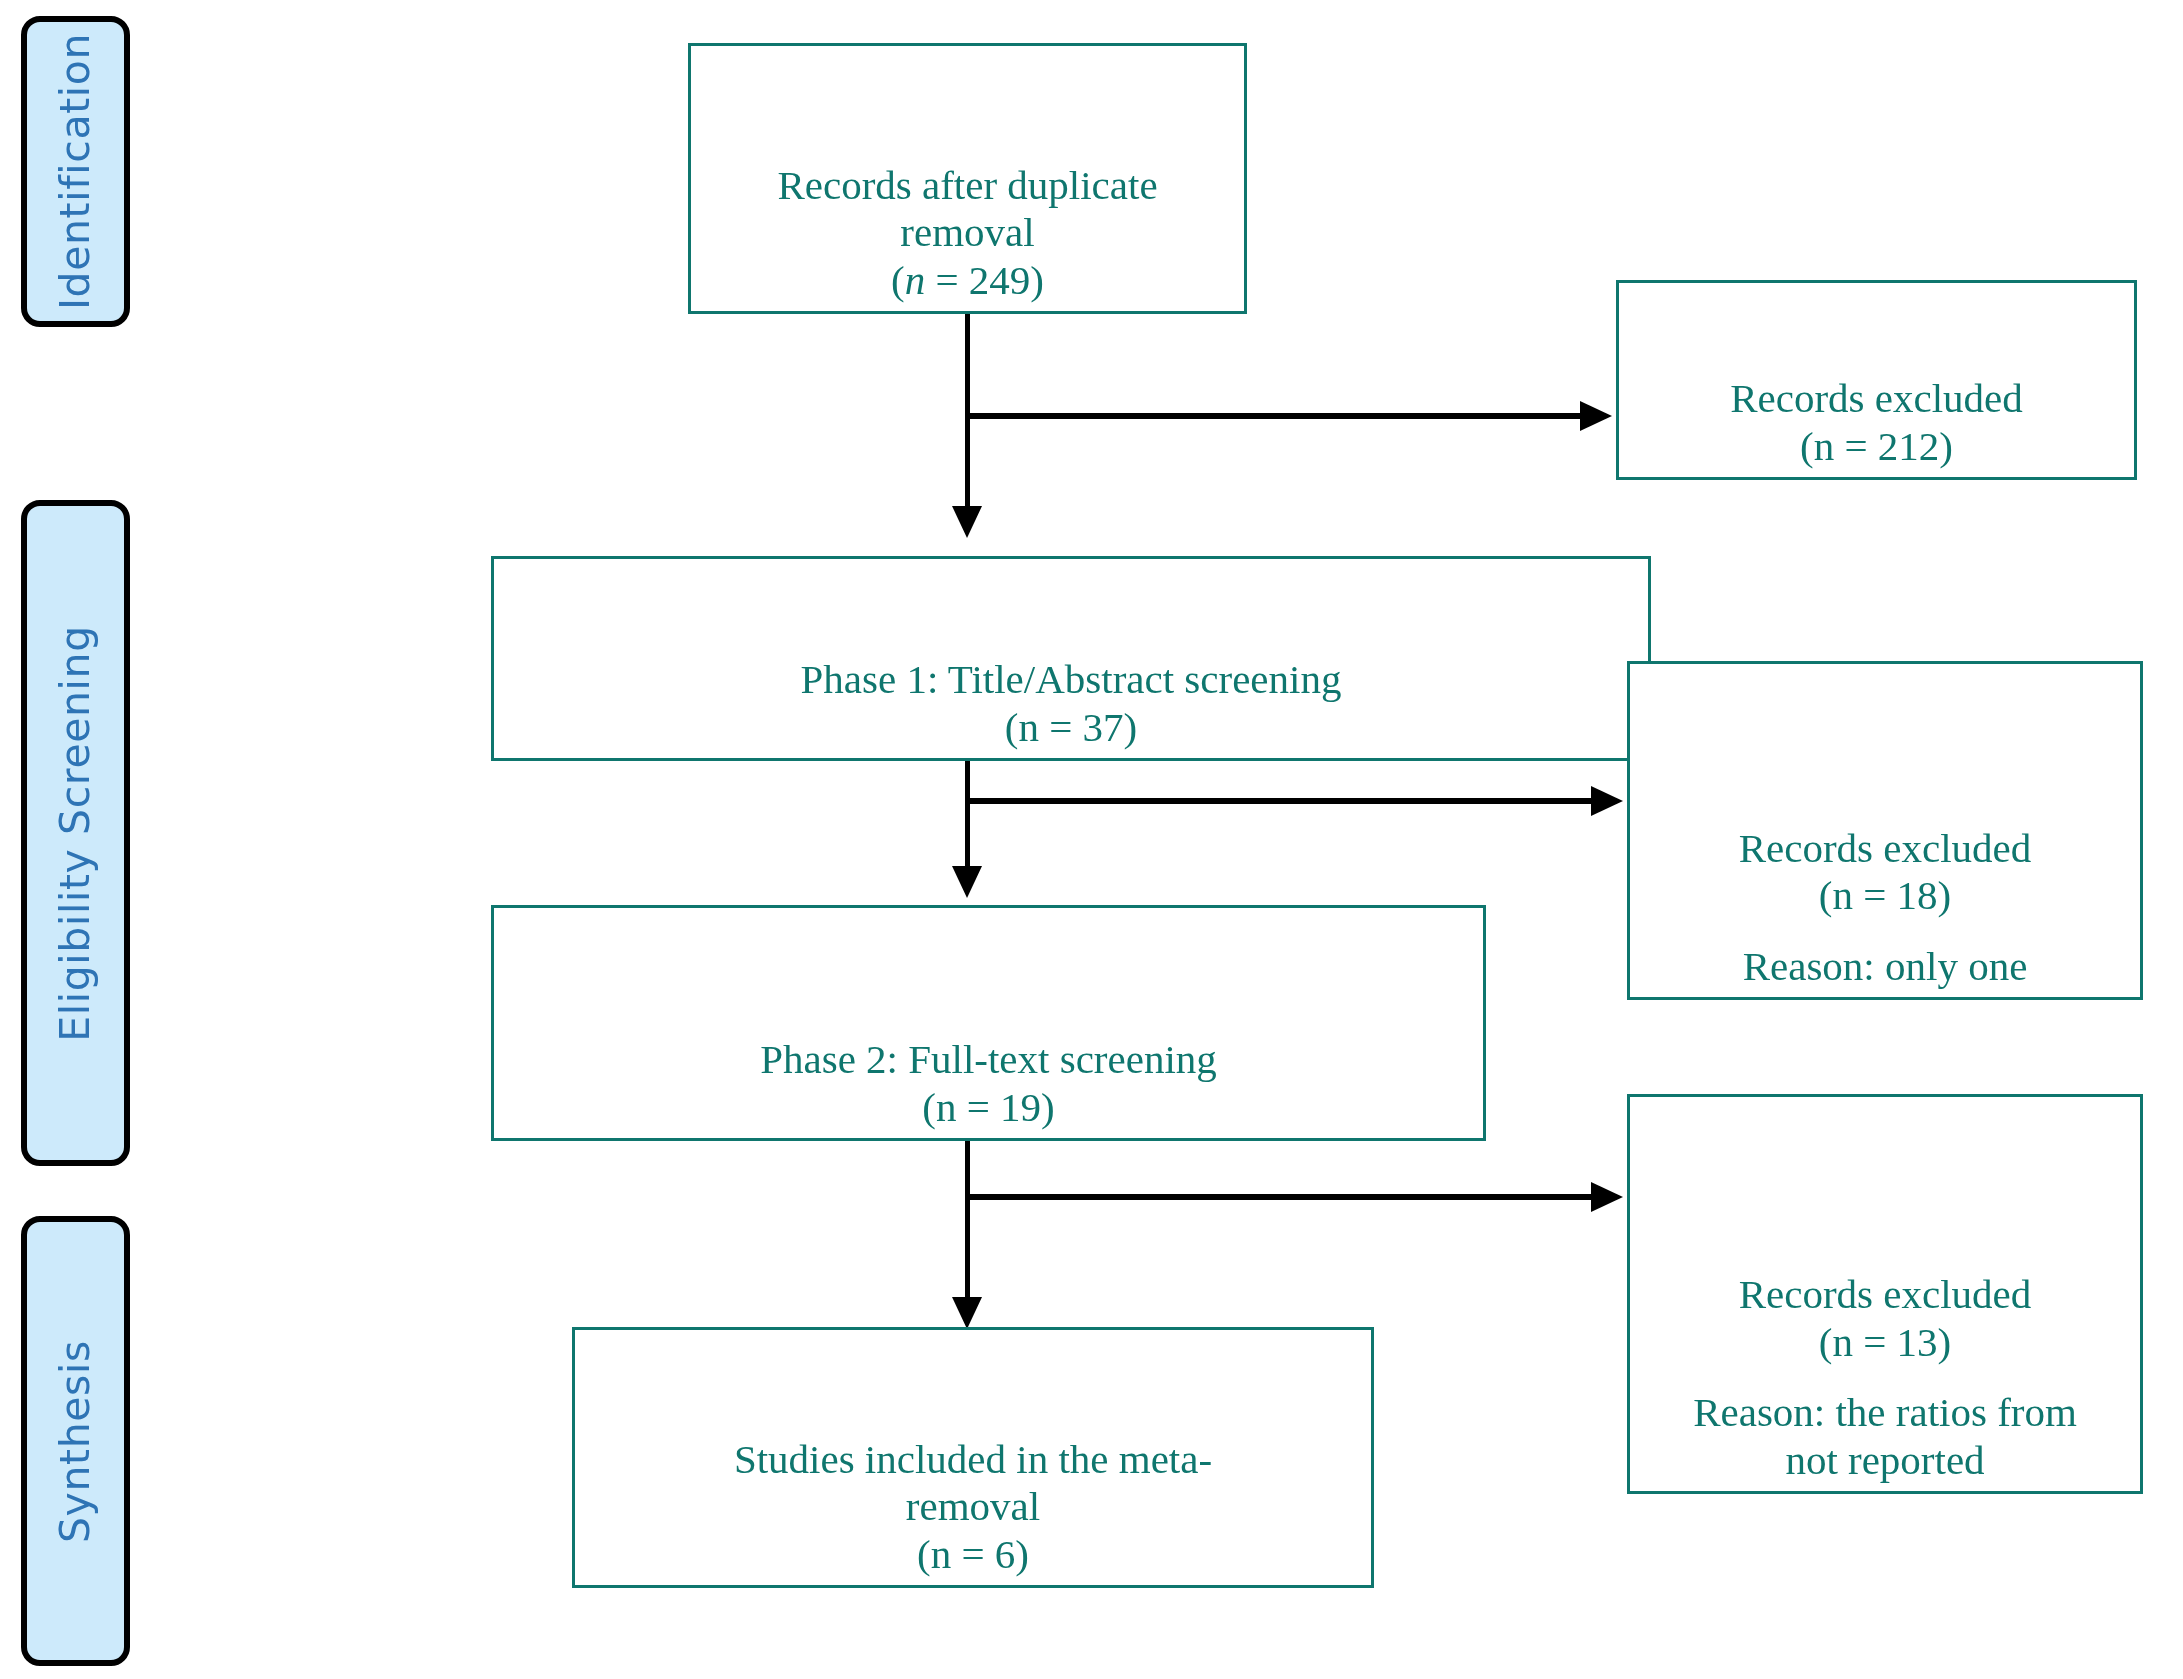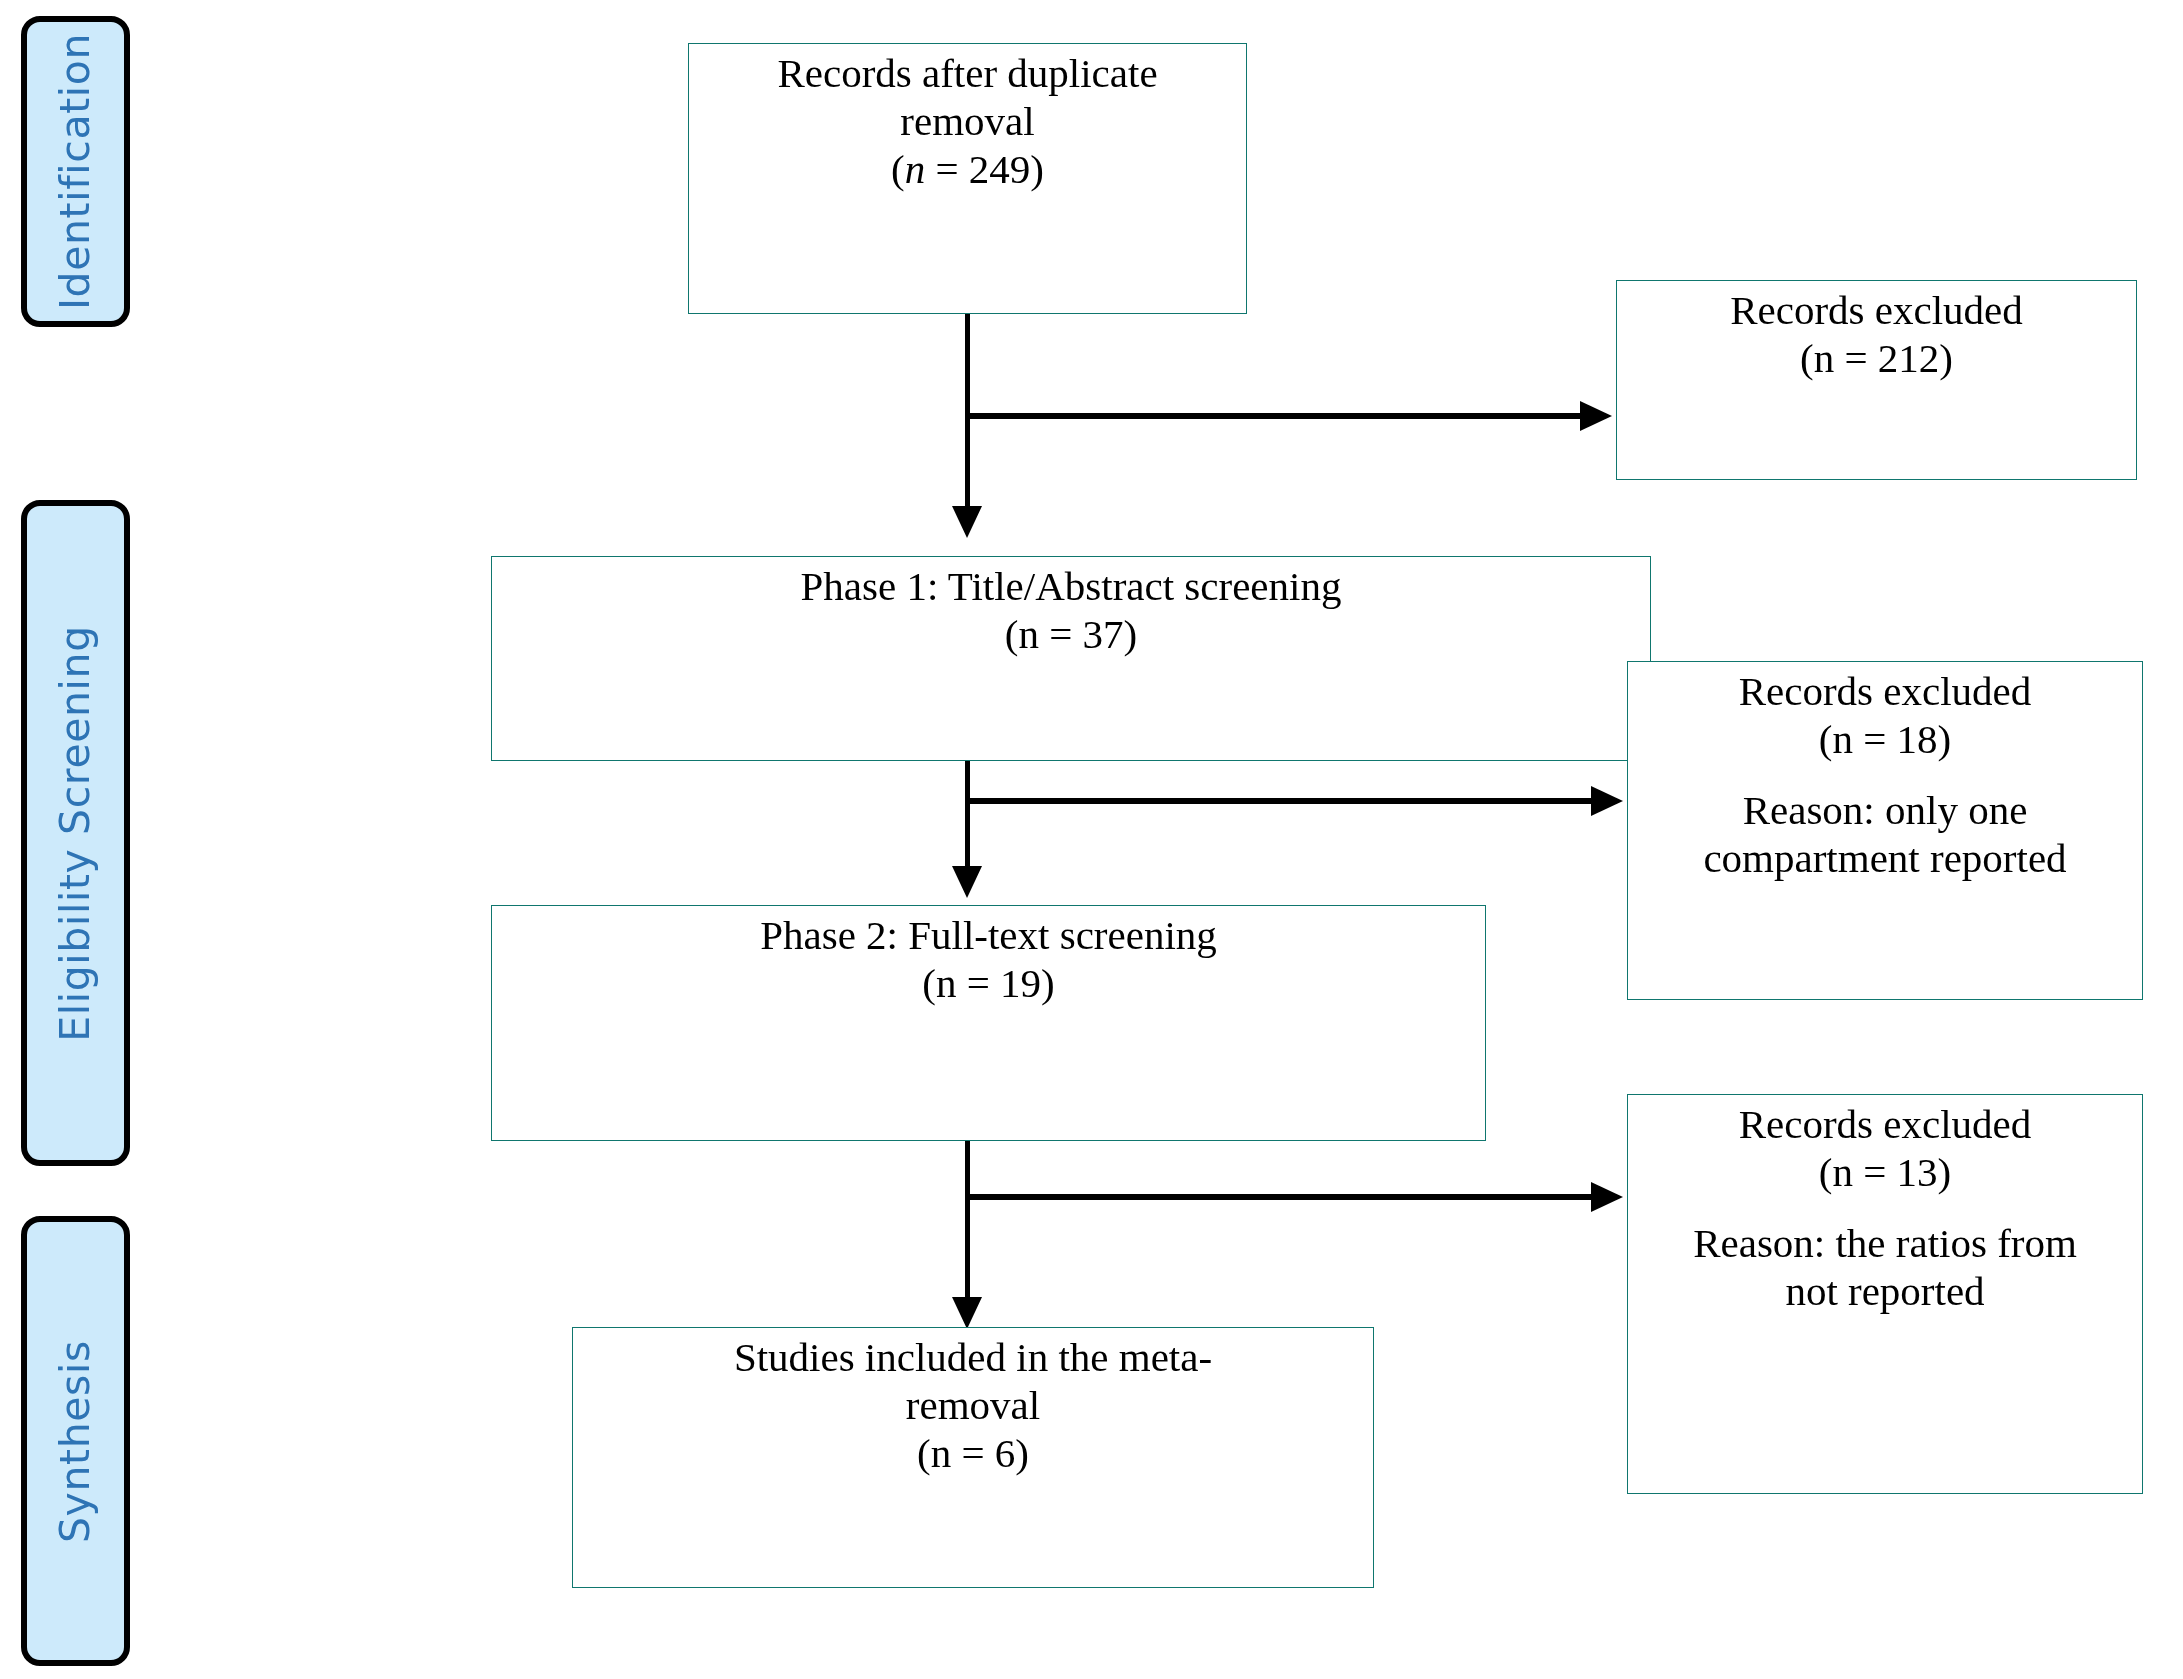--- a/index.html
+++ b/index.html
@@ -34,28 +34,28 @@
     font-family: "DejaVu Sans", "Liberation Sans", sans-serif;
     font-size: 41px;
     letter-spacing: 0.6px;
     line-height: 1;
   }
 
   
   .flow-box {
     position: absolute;
     background: #ffffff;
-    border: 1px solid #0f766e;
+    border: 3px solid #0f766e;
     box-sizing: border-box;
     display: flex;
     flex-direction: column;
     align-items: center;
-    justify-content: flex-start;
+    justify-content: flex-end;
     text-align: center;
-    color: #000000;
+    color: #0f766e;
     font-size: 41px;
     line-height: 1.17;
     padding: 5.6px 12.2px;
   }
   .flow-box .ln { display: block; white-space: pre-wrap; }
   .flow-box .ital { font-style: italic; }
   .gap { height: 23px; }
 
   
   .vline {
@@ -132,21 +132,20 @@
   <div class="flow-box" style="left:491px; top:556px; width:1160px; height:205px;">
     <span class="ln">Phase 1: Title/Abstract screening</span>
     <span class="ln">(n = 37)</span>
   </div>
 
   <div class="flow-box" style="left:1627px; top:661px; width:516px; height:339px;">
     <span class="ln">Records excluded</span>
     <span class="ln">(n = 18)</span>
     <span class="gap"></span>
     <span class="ln">Reason: only one</span>
-    <span class="ln">compartment reported</span>
   </div>
 
   <div class="flow-box" style="left:491px; top:905px; width:995px; height:236px;">
     <span class="ln">Phase 2: Full-text screening</span>
     <span class="ln">(n = 19)</span>
   </div>
 
   <div class="flow-box" style="left:1627px; top:1094px; width:516px; height:400px;">
     <span class="ln">Records excluded</span>
     <span class="ln">(n = 13)</span>

